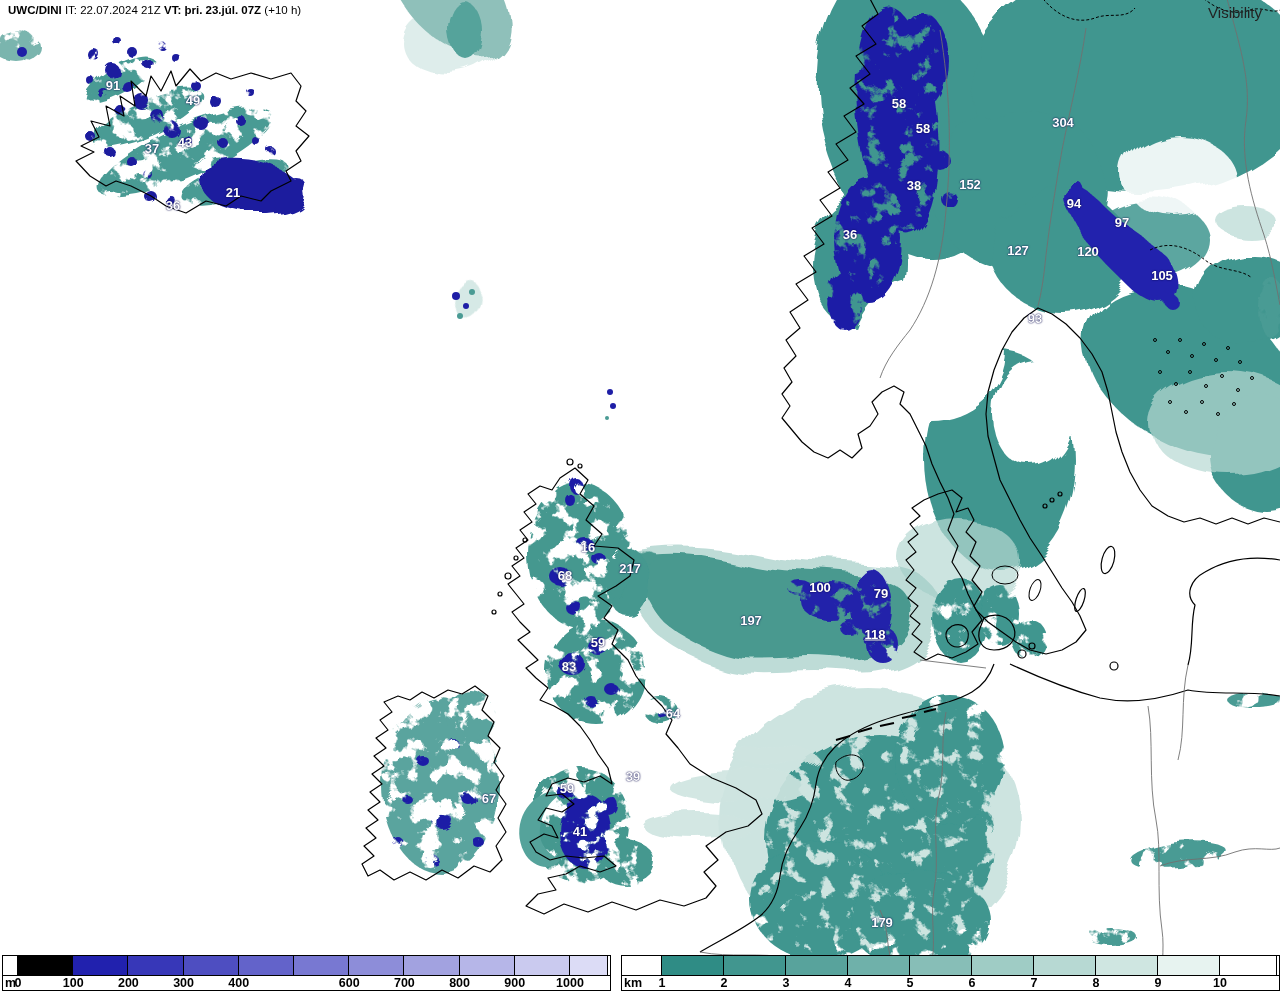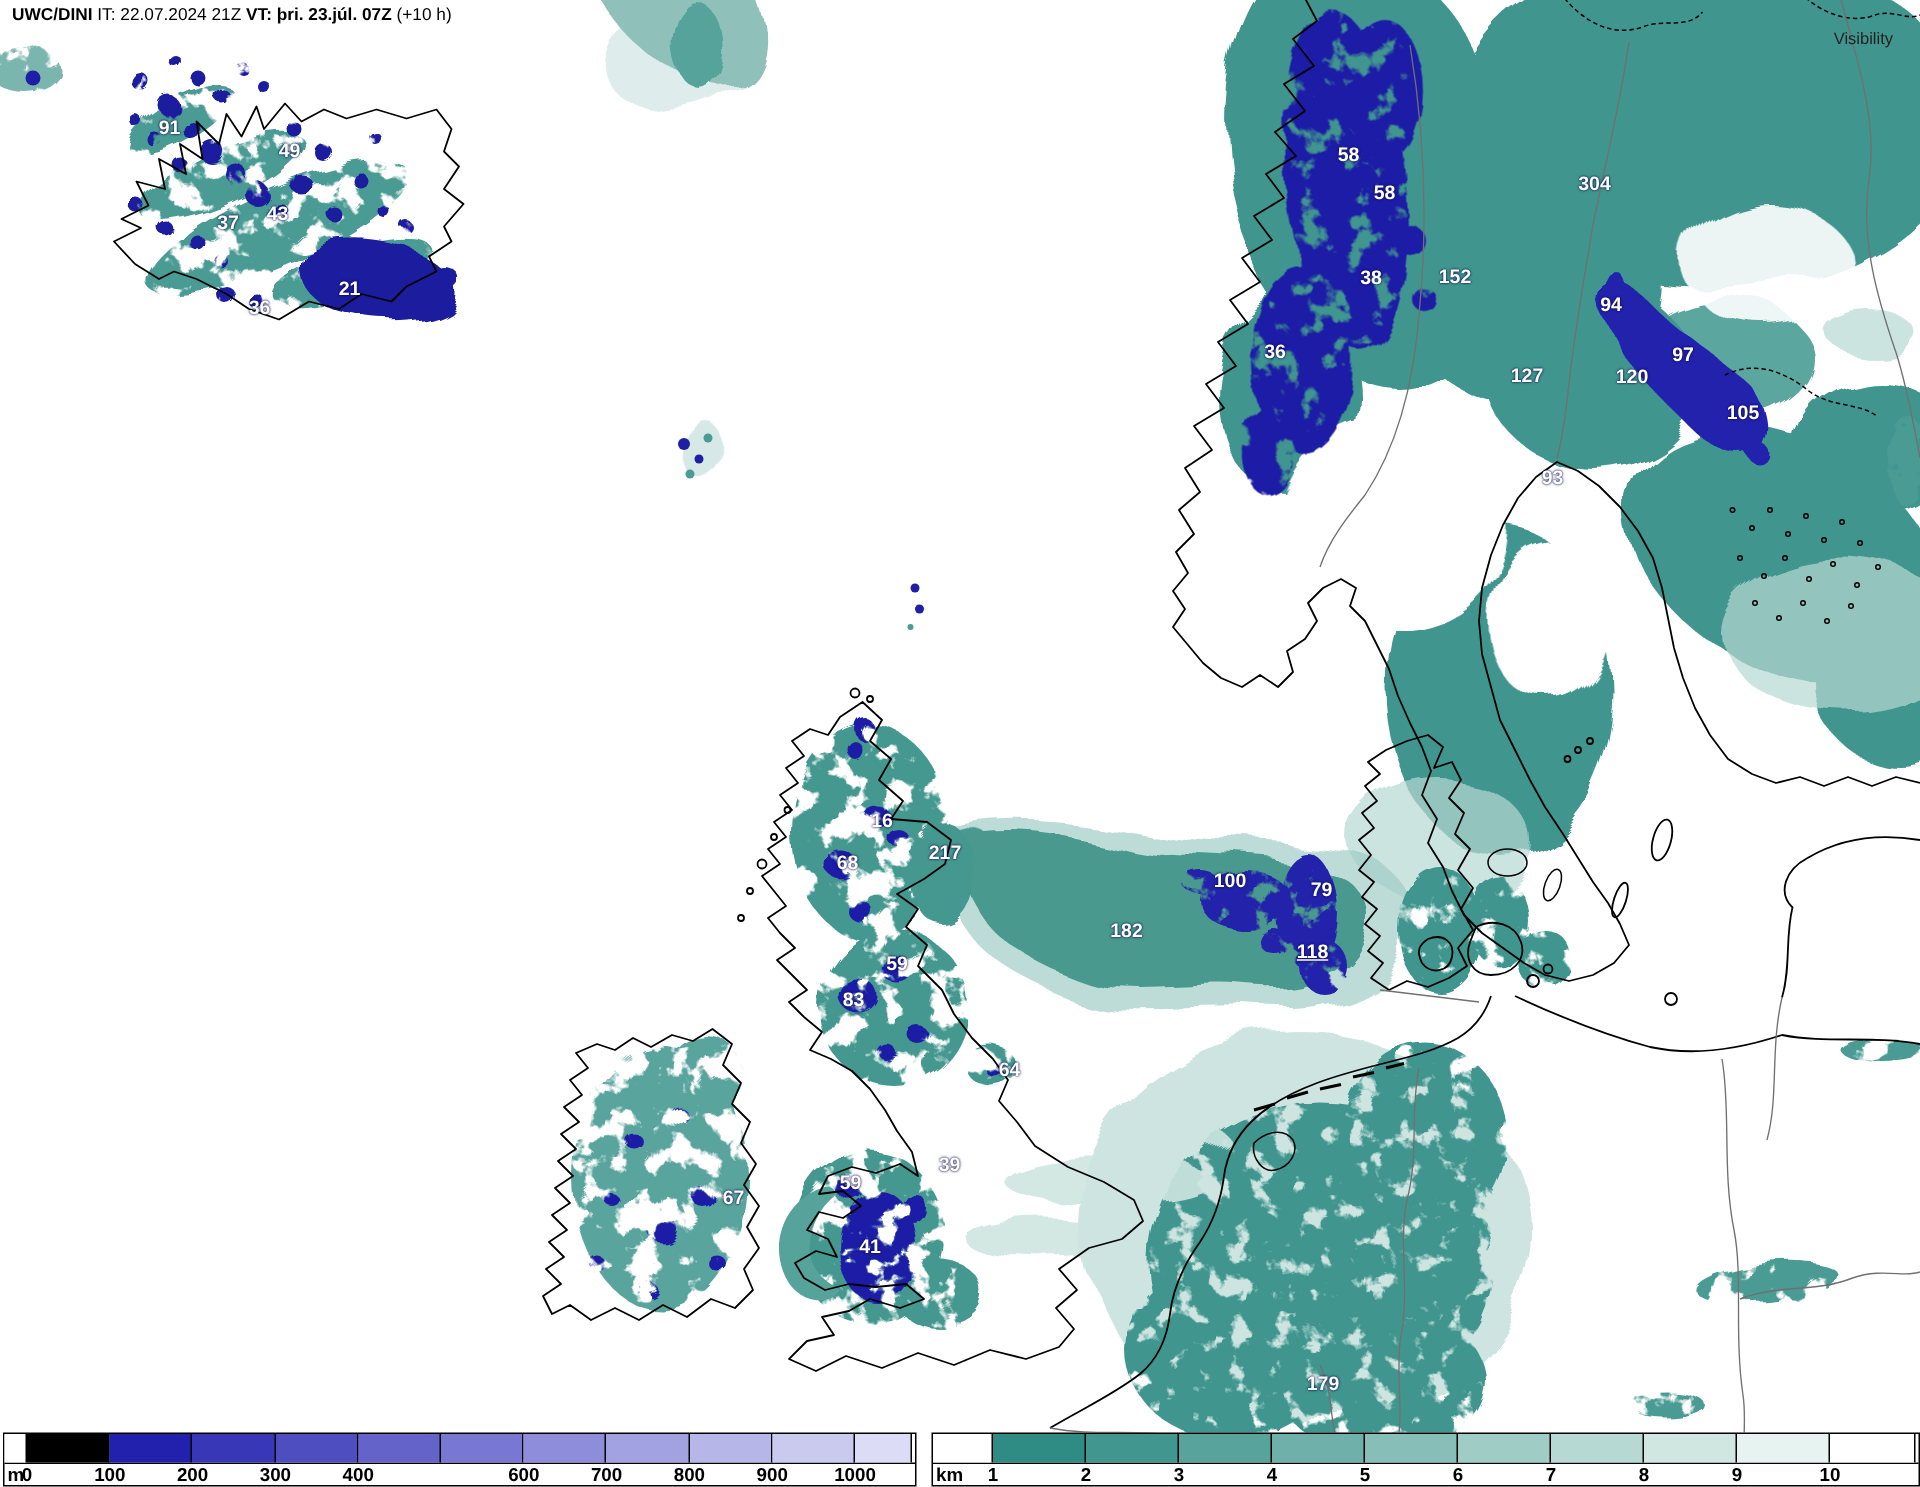--- a/index.html
+++ b/index.html
@@ -1,21 +1,21 @@
 <!DOCTYPE html>
 <html><head>
 <meta charset="utf-8">
 <style>
   html,body{margin:0;padding:0;background:#fff;}
   .stage{position:relative;width:1280px;height:991px;overflow:hidden;background:#fff;
          font-family:"Liberation Sans",sans-serif;}
   #map-svg{position:absolute;left:0;top:0;}
   .hdr{position:absolute;top:4px;left:8px;font-size:11.5px;color:#000;z-index:5;white-space:nowrap;}
   .hdr .b{font-weight:bold;}
-  .product{position:absolute;top:20px;right:18px;font-size:11px;color:#222;z-index:5;}
+  .product{position:absolute;top:4px;right:18px;font-size:15px;color:#222;z-index:5;}
   #label-layer{position:absolute;left:0;top:0;width:1280px;height:703px;z-index:4;pointer-events:none;}
   .maplabel{position:absolute;transform:translate(-50%,-50%);color:#fff;font-weight:bold;
             font-size:13px;text-shadow:0 0 2px rgba(10,10,80,.85),0 0 1px rgba(10,10,80,.9);
             white-space:nowrap;}
   .cbar{position:absolute;top:955px;height:34px;background:#fff;border:1px solid #000;z-index:6;}
   .cbar .cells{position:absolute;left:0;top:0;height:19px;width:100%;border-bottom:1px solid #000;}
   .cbar .cell{position:absolute;top:0;height:19px;border-right:1px solid #000;box-sizing:border-box;}
   .cbar .ticks{position:absolute;left:0;top:20px;height:14px;width:100%;}
   .cbar .tick{position:absolute;top:0;transform:translateX(-50%);font-size:12.5px;font-weight:bold;color:#000;}
   .cbar .unit{position:absolute;left:2px;top:20px;font-size:12.5px;font-weight:bold;color:#000;}
@@ -332,30 +332,30 @@
       <span class="maplabel" style="left: 233px; top: 192px;">21</span>
       <span class="maplabel" style="left: 173px; top: 205px;">36</span>
       <span class="maplabel" style="left: 899px; top: 103px;">58</span>
       <span class="maplabel" style="left: 923px; top: 128px;">58</span>
       <span class="maplabel" style="left: 914px; top: 185px;">38</span>
       <span class="maplabel" style="left: 970px; top: 184px;">152</span>
       <span class="maplabel" style="left: 1063px; top: 122px;">304</span>
       <span class="maplabel" style="left: 850px; top: 234px;">36</span>
       <span class="maplabel" style="left: 1018px; top: 250px;">127</span>
       <span class="maplabel" style="left: 1074px; top: 203px;">94</span>
-      <span class="maplabel" style="left: 1122px; top: 236px;">97</span>
+      <span class="maplabel" style="left: 1122px; top: 222px;">97</span>
       <span class="maplabel" style="left: 1088px; top: 251px;">120</span>
       <span class="maplabel" style="left: 1162px; top: 275px;">105</span>
       <span class="maplabel" style="left: 1035px; top: 318px;">93</span>
       <span class="maplabel" style="left: 630px; top: 568px;">217</span>
       <span class="maplabel" style="left: 588px; top: 547px;">16</span>
       <span class="maplabel" style="left: 565px; top: 575px;">68</span>
       <span class="maplabel" style="left: 820px; top: 587px;">100</span>
       <span class="maplabel" style="left: 881px; top: 593px;">79</span>
-      <span class="maplabel" style="left: 751px; top: 620px;">182</span>
+      <span class="maplabel" style="left: 751px; top: 620px;">197</span>
       <span class="maplabel" style="left: 875px; top: 634px; text-decoration: underline;">118</span>
       <span class="maplabel" style="left: 598px; top: 642px;">59</span>
       <span class="maplabel" style="left: 569px; top: 666px;">83</span>
       <span class="maplabel" style="left: 661px; top: 713px; margin-left: 12px;">64</span>
       <span class="maplabel" style="left: 633px; top: 776px;">39</span>
       <span class="maplabel" style="left: 567px; top: 788px;">59</span>
       <span class="maplabel" style="left: 489px; top: 798px;">67</span>
       <span class="maplabel" style="left: 580px; top: 831px;">41</span>
       <span class="maplabel" style="left: 882px; top: 922px;">179</span>
     </div>

